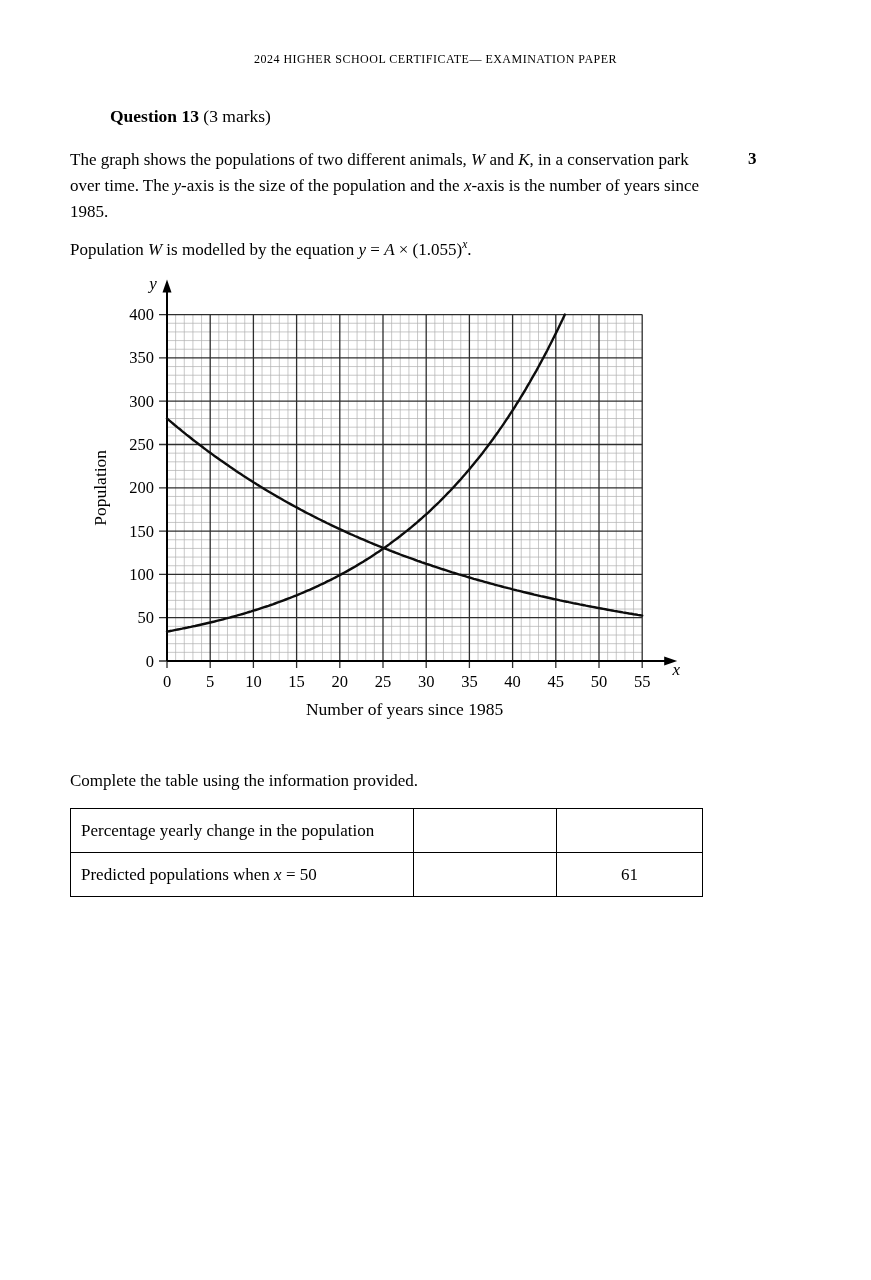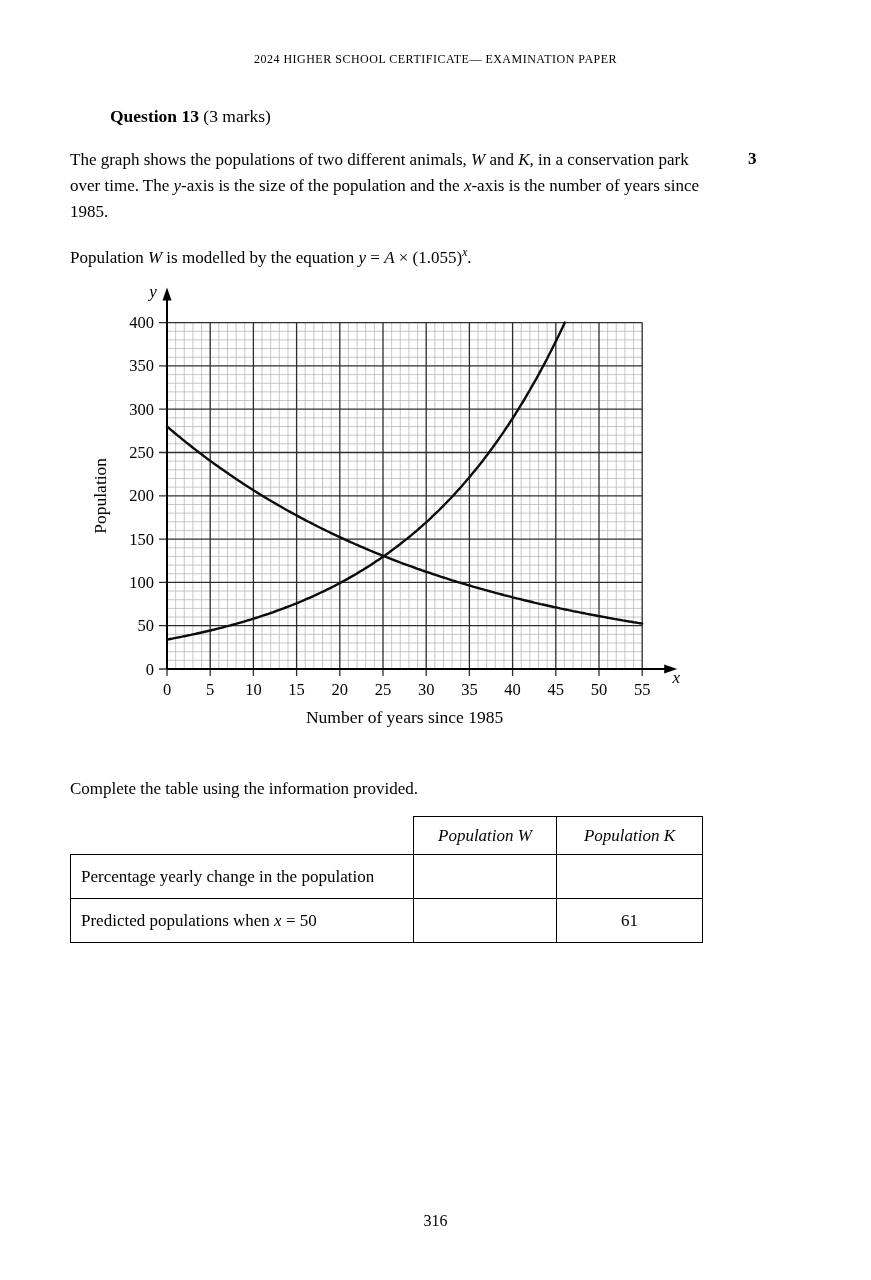--- a/index.html
+++ b/index.html
@@ -20,21 +20,21 @@
   }
   .marks {
     position:absolute; top:149px; left:748px;
     font-size:17px; font-weight:bold;
   }
   .content {
     position:absolute; top:106px; left:70px; width:632px;
   }
   .qtitle { font-size:17.5px;margin-left:40px; }
   .intro { margin-top:20px; font-size:17px; line-height:26px; }
-  .equation { margin-top:23px; font-size:17px; }
+  .equation { margin-top:15px; font-size:17px; }
   .it { font-style:italic; }
   .bd { font-weight:bold; }
   sup { font-size:0.68em; vertical-align:super; line-height:0; }
   .graphwrap { margin-top:15px; margin-left:20px; }
   svg text {
     font-family:"Liberation Serif", serif;
     font-size:16.5px; fill:#000;
   }
   svg text.axlab { font-size:17.5px; }
   svg text.axletter { font-style:italic; font-size:17px; }
@@ -216,35 +216,29 @@
 
     <div class="table-intro">Complete the table using the information provided.</div>
 
     <table class="anstable">
       <colgroup>
           <col style="width:343px">
           <col style="width:143px">
           <col style="width:146px">
         </colgroup>
       <tbody>
-          <tr class="hdr">
-        <td class="ghost"></td>
-        <td>Population W</td>
-        <td>Population K</td>
-      </tr>
       <tr class="datarow">
         <td class="lbl"><span>Percentage yearly change in the population</span></td>
         <td class="val"></td>
         <td class="val"></td>
       </tr>
       <tr class="datarow">
         <td class="lbl"><span>Predicted populations when </span><span class="it">x</span><span> = 50</span></td>
         <td class="val"></td>
         <td class="val"><span>61</span></td>
       </tr>
     </tbody>
       </table>
 
   </div>
 
-  <div class="pagenum">316</div>
 
 </div>
 
 </body></html>

